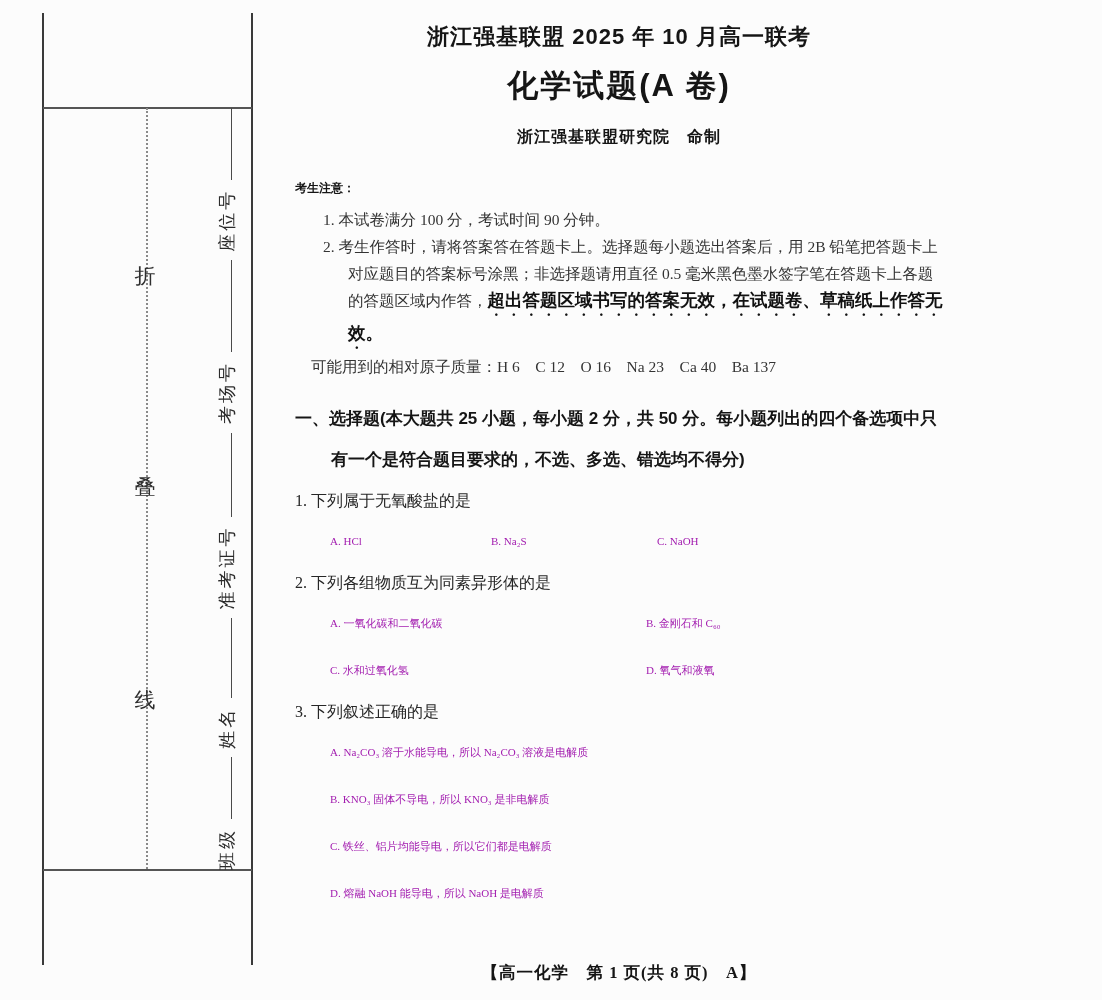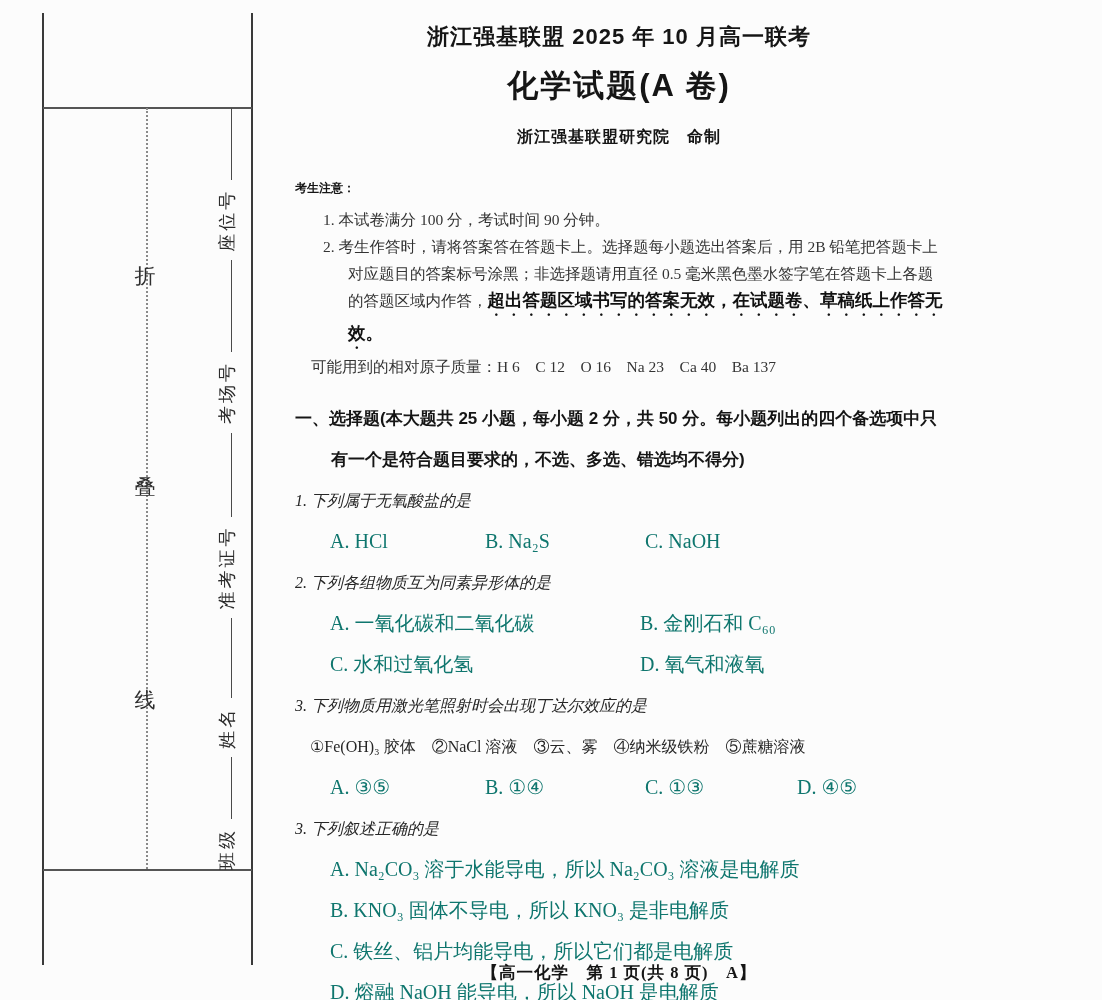--- a/index.html
+++ b/index.html
@@ -45,23 +45,23 @@
   .em-bold{
     font-family:"Liberation Sans","DejaVu Sans",sans-serif;font-weight:700;color:#111;
     font-size:17.5px;
     -webkit-text-emphasis:filled dot #111;text-emphasis:filled dot #111;
     -webkit-text-emphasis-position:under left;text-emphasis-position:under left;
   }
   .masses{margin-left:16px;font-size:15.5px;line-height:27px;color:#333;}
 
   .sec-head{margin-top:18px;font-size:17px;line-height:41px;padding-left:36px;text-indent:-36px;}
 
-  .q-stem{font-size:16px;line-height:41px;color:#262626;font-style:italic;}
+  .q-stem{font-size:16px;line-height:41px;color:#262626;}
   .q-sub{font-size:16px;line-height:41px;color:#262626;padding-left:15px;}
-  .opts{display:grid;padding-left:35px;font-size:20px;line-height:41px;color:#0f766e;}
+  .opts{display:grid;padding-left:35px;font-size:11px;line-height:41px;color:#a21caf;gap:6px;}
   .opts.four{grid-template-columns:155px 160px 152px auto;}
   .opts.two{grid-template-columns:310px auto;}
   .opts.one{grid-template-columns:auto;}
 
   .footer{position:absolute;left:295px;top:962px;width:648px;text-align:center;
           font-size:16.5px;letter-spacing:1px;font-family:Liberation Serif, serif;}
 </style>
 </head>
 <body>
 
@@ -112,30 +112,20 @@
   <div>
     <div class="q-stem">2. 下列各组物质互为同素异形体的是</div>
     <div class="opts two">
       <span>A. 一氧化碳和二氧化碳</span>
       <span>B. 金刚石和 C₆₀</span>
       <span>C. 水和过氧化氢</span>
       <span>D. 氧气和液氧</span>
     </div>
   </div>
 
-  <div>
-    <div class="q-stem">3. 下列物质用激光笔照射时会出现丁达尔效应的是</div>
-    <div class="q-sub">①Fe(OH)₃ 胶体　②NaCl 溶液　③云、雾　④纳米级铁粉　⑤蔗糖溶液</div>
-    <div class="opts four">
-      <span>A. ③⑤</span>
-      <span>B. ①④</span>
-      <span>C. ①③</span>
-      <span>D. ④⑤</span>
-    </div>
-  </div>
 
   <div>
     <div class="q-stem">3. 下列叙述正确的是</div>
     <div class="opts one">
       <span>A. Na₂CO₃ 溶于水能导电，所以 Na₂CO₃ 溶液是电解质</span>
       <span>B. KNO₃ 固体不导电，所以 KNO₃ 是非电解质</span>
       <span>C. 铁丝、铝片均能导电，所以它们都是电解质</span>
       <span>D. 熔融 NaOH 能导电，所以 NaOH 是电解质</span>
     </div>
   </div>

